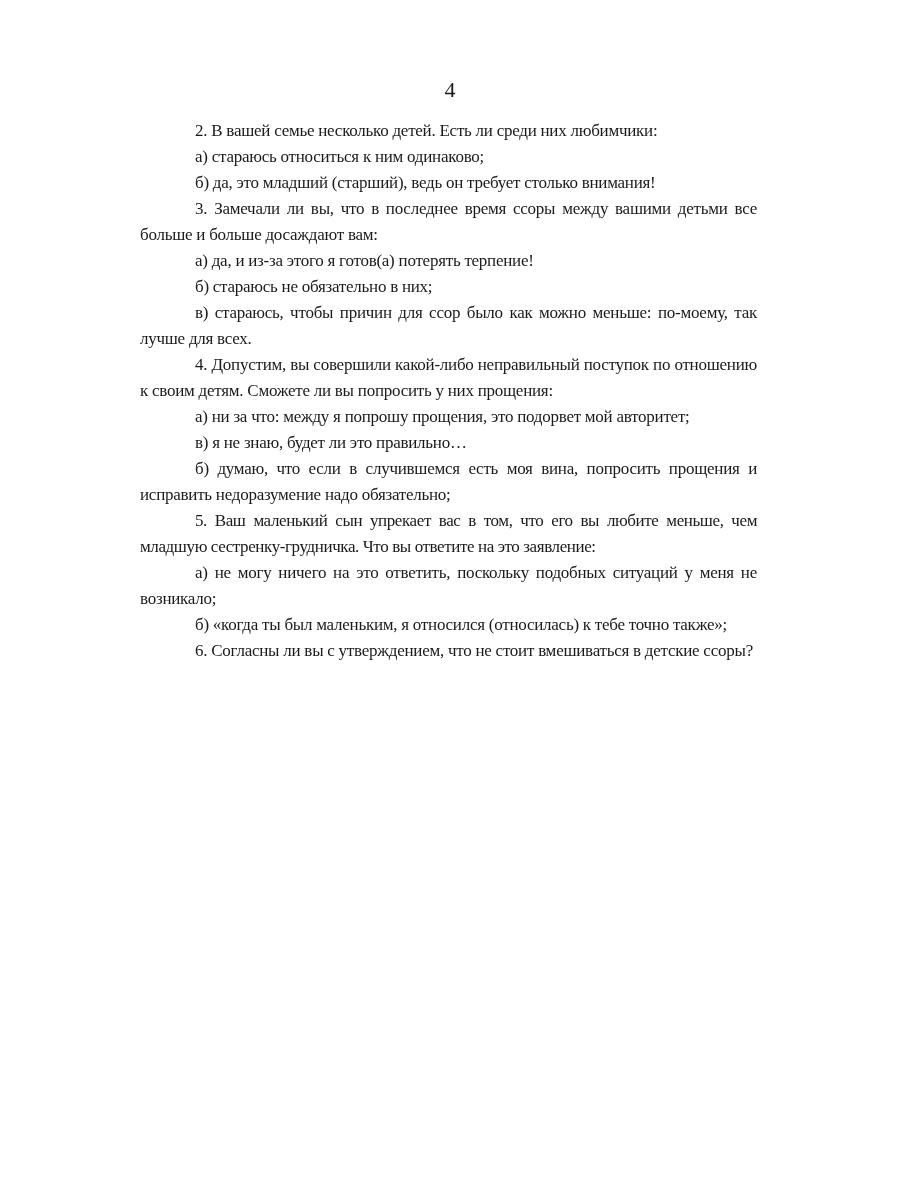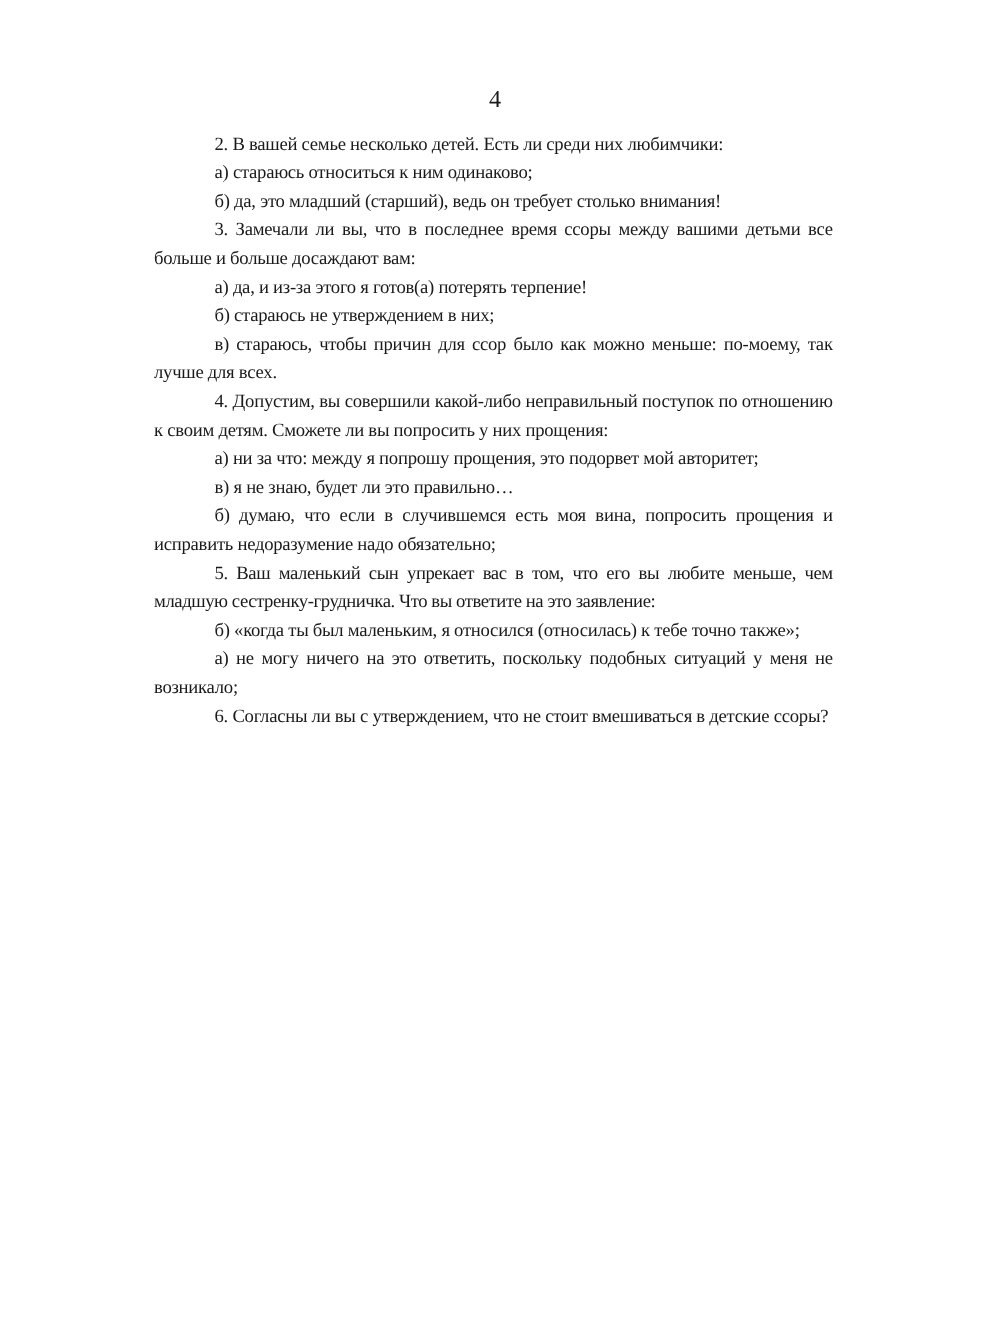--- a/index.html
+++ b/index.html
@@ -50,27 +50,27 @@
 <div>
   <div class="page-number">4</div>
 
   <div class="content">
     <p class="para">2. В вашей семье несколько детей. Есть ли среди них любимчики:</p>
     <p class="para">а) стараюсь относиться к ним одинаково;</p>
     <p class="para">б) да, это младший (старший), ведь он требует столько внимания!</p>
 
     <p class="para">3. Замечали ли вы, что в последнее время ссоры между вашими детьми все больше и больше досаждают вам:</p>
     <p class="para">а) да, и из-за этого я готов(а) потерять терпение!</p>
-    <p class="para">б) стараюсь не утверждением в них;</p>
+    <p class="para">б) стараюсь не обязательно в них;</p>
     <p class="para">в) стараюсь, чтобы причин для ссор было как можно меньше: по-моему, так лучше для всех.</p>
 
     <p class="para">4. Допустим, вы совершили какой-либо неправильный поступок по отношению к своим детям. Сможете ли вы попросить у них прощения:</p>
     <p class="para">а) ни за что: между я попрошу прощения, это подорвет мой авторитет;</p>
     <p class="para">в) я не знаю, будет ли это правильно…</p>
     <p class="para">б) думаю, что если в случившемся есть моя вина, попросить прощения и исправить недоразумение надо обязательно;</p>
 
     <p class="para tight">5. Ваш маленький сын упрекает вас в том, что его вы любите меньше, чем младшую сестренку-грудничка. Что вы ответите на это заявление:</p>
+    <p class="para">а) не могу ничего на это ответить, поскольку подобных ситуаций у меня не возникало;</p>
     <p class="para">б) «когда ты был маленьким, я относился (относилась) к тебе точно также»;</p>
-    <p class="para">а) не могу ничего на это ответить, поскольку подобных ситуаций у меня не возникало;</p>
 
     <p class="para">6. Согласны ли вы с утверждением, что не стоит вмешиваться в детские ссоры?</p>
   </div>
 </div>
 
 </body></html>

